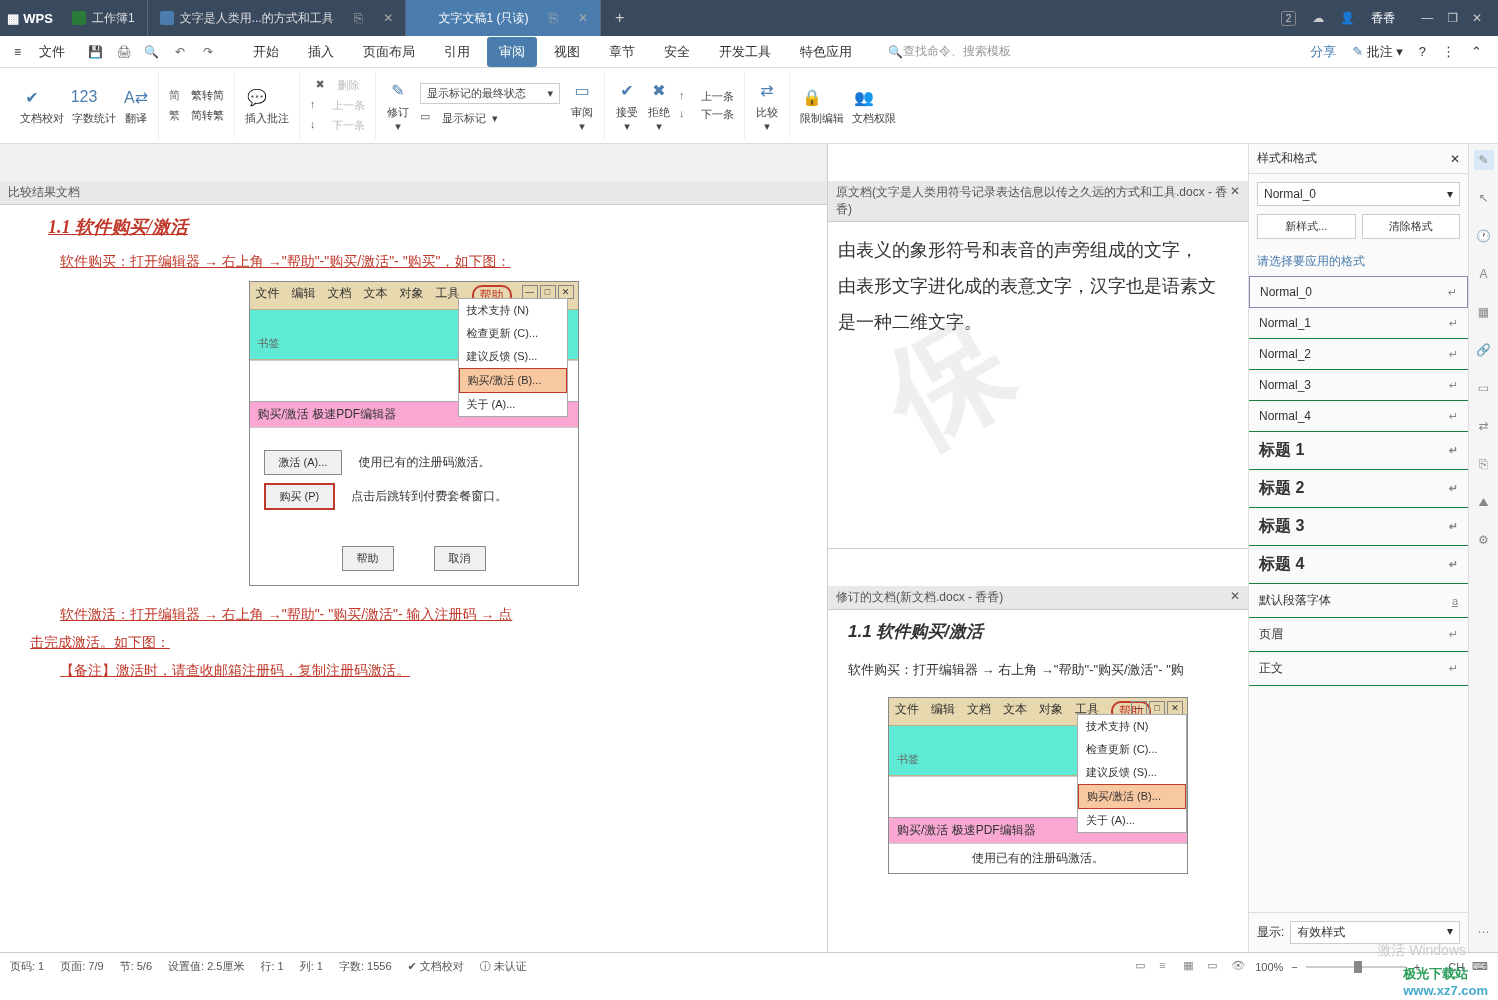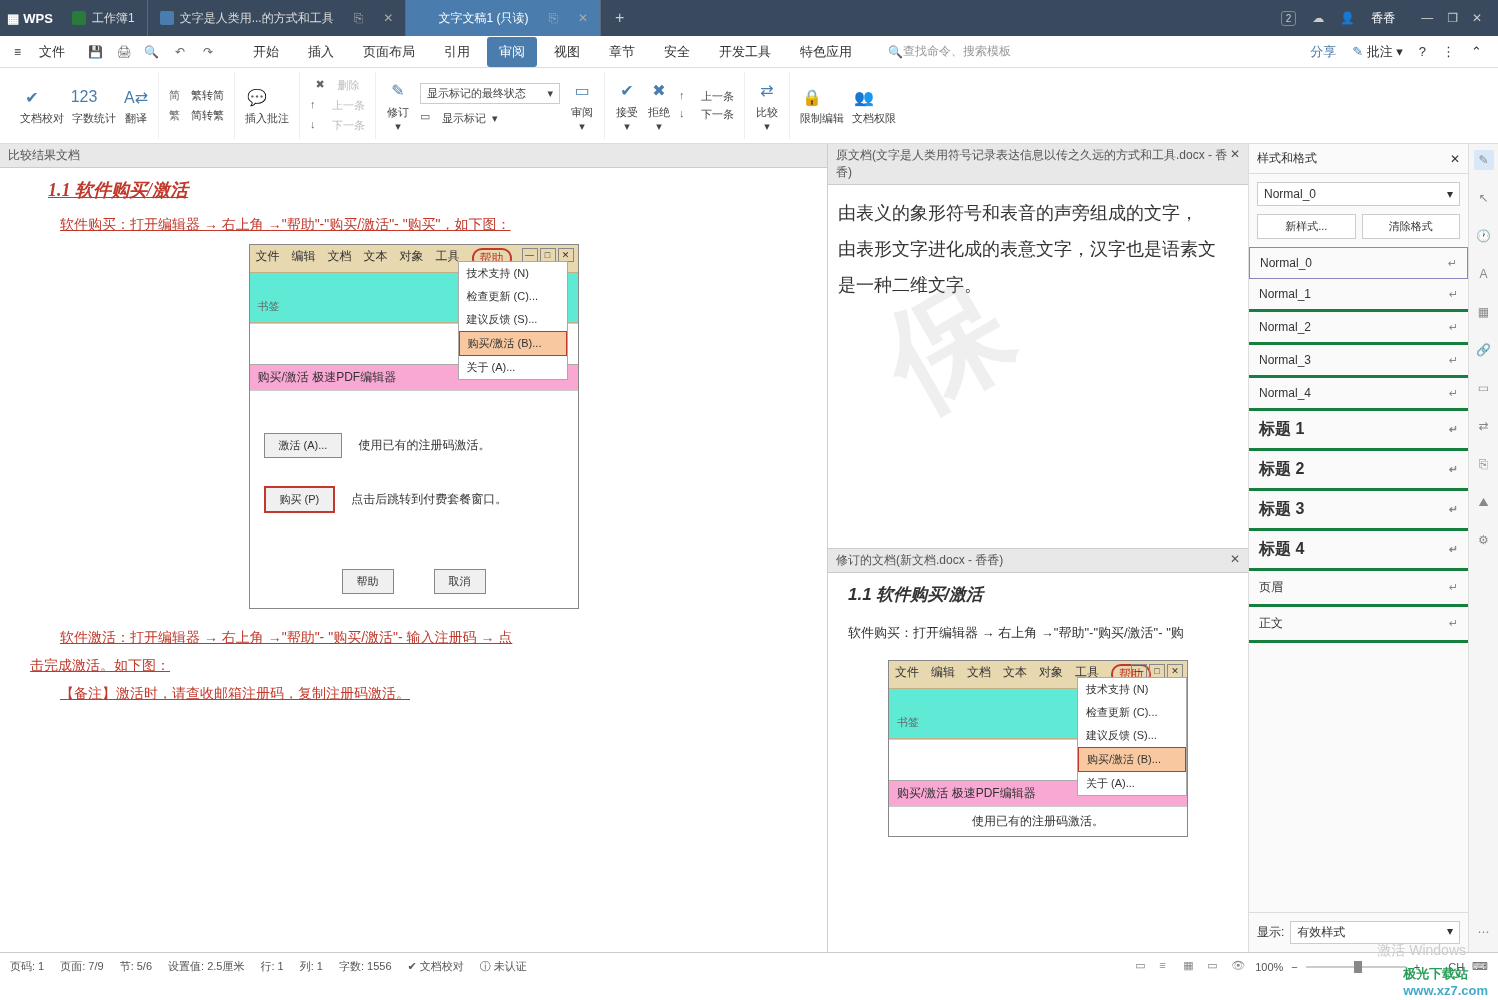--- a/index.html
+++ b/index.html
@@ -40,35 +40,35 @@
 .ribbon-group { display: flex; flex-direction: column; align-items: center; justify-content: center; padding: 0 10px; border-right: 1px solid #eee; font-size: 11px; color: #444; }
 .ribbon-group.nob { border-right: none; }
 .rg-icon { width: 24px; height: 24px; margin-bottom: 2px; display: flex; align-items: center; justify-content: center; color: #4a7dae; font-size: 16px; }
 .rg-row { display: flex; align-items: center; gap: 6px; font-size: 11px; margin: 2px 0; }
 .rg-row .ico { width: 16px; height: 16px; color: #666; }
 .ribbon-select { display: flex; align-items: center; border: 1px solid #ccc; padding: 2px 6px; font-size: 11px; width: 140px; justify-content: space-between; }
 
 
 .main-area { display: flex; height: 808px; }
 .doc-panel { flex: 1; display: flex; flex-direction: column; background: #f0f0f0; border-right: 1px solid #ccc; }
-.doc-header { background: #e8e8e8; padding: 3px 8px; font-size: 12px; color: #555; border-bottom: 1px solid #ccc; display: flex; justify-content: space-between; }
+.doc-header { background: #e8e8e8; padding: 3px 8px; font-size: 12px; color: #555; border-bottom: 1px solid #ccc; display: flex; justify-content: space-between; margin-top: 37px; }
 .doc-content { flex: 1; background: #fff; padding: 10px 30px; overflow: hidden; position: relative; }
 
 .right-split { width: 420px; display: flex; flex-direction: column; }
 .right-top { flex: 1; border-bottom: 1px solid #ccc; display: flex; flex-direction: column; }
 .right-bottom { flex: 1; display: flex; flex-direction: column; }
 
 .style-panel { width: 220px; background: #fafafa; border-left: 1px solid #ddd; display: flex; flex-direction: column; }
 .sp-header { display: flex; justify-content: space-between; align-items: center; padding: 6px 8px; border-bottom: 1px solid #ddd; font-size: 12px; }
 .sp-select { margin: 8px; border: 1px solid #ccc; padding: 4px 6px; font-size: 12px; display: flex; justify-content: space-between; background: #fff; }
 .sp-btns { display: flex; gap: 6px; padding: 0 8px 8px; }
 .sp-btn { flex: 1; border: 1px solid #ccc; padding: 4px; font-size: 11px; text-align: center; background: #fff; cursor: pointer; }
 .sp-hint { padding: 6px 8px; color: #4a7dae; font-size: 12px; }
 .sp-list { flex: 1; overflow: auto; }
-.sp-item { padding: 8px 10px; border-bottom: 3px solid #15803d; display: flex; justify-content: space-between; align-items: center; cursor: pointer; }
+.sp-item { padding: 8px 10px; border-bottom: 1px solid #15803d; display: flex; justify-content: space-between; align-items: center; cursor: pointer; }
 .sp-item.first { border: 1px solid #88b; }
 .sp-item .arr { color: #888; font-size: 11px; }
 .sp-item.h { font-weight: bold; font-size: 16px; font-family: serif; }
 .sp-display { padding: 8px; display: flex; align-items: center; gap: 6px; font-size: 12px; border-top: 1px solid #ddd; }
 .sp-dsel { border: 1px solid #ccc; padding: 2px 6px; flex: 1; display: flex; justify-content: space-between; background: #fff; }
 
 .side-rail { width: 30px; background: #f5f5f5; border-left: 1px solid #ddd; display: flex; flex-direction: column; align-items: center; padding-top: 6px; gap: 18px; }
 .rail-icon { width: 20px; height: 20px; color: #888; display: flex; align-items: center; justify-content: center; cursor: pointer; }
 
 
@@ -89,21 +89,21 @@
 .md-winbtns { position: absolute; right: 4px; display: flex; gap: 2px; }
 .md-winbtns span { width: 16px; height: 14px; border: 1px solid #888; display: flex; align-items: center; justify-content: center; font-size: 9px; }
 .md-tool { background: #5eead4; padding: 6px 8px; border-bottom: 1px solid #c0b088; }
 .md-dropdown { position: absolute; right: 10px; top: 16px; background: #fff; border: 1px solid #aaa; width: 110px; font-size: 11px; }
 .md-dropdown div { padding: 4px 8px; }
 .md-dropdown .hl-item { background: #f8c8a0; border: 1px solid #c0392b; }
 .md-body { background: #fff; min-height: 40px; padding: 20px; color: #aaa; font-size: 11px; border-top: 1px solid #ccc; }
 .md-body2 { border-top: 1px solid #aaa; padding: 0; }
 .md-title { background: #f9a8d4; padding: 4px 8px; font-size: 12px; border-bottom: 1px solid #ccc; }
 .md-inner { padding: 14px; font-size: 12px; }
-.md-row { display: flex; align-items: center; gap: 16px; margin: 28px 0; }
+.md-row { display: flex; align-items: center; gap: 16px; margin: 8px 0; }
 .md-btn { border: 1px solid #888; padding: 4px 14px; background: #f0f0f0; font-size: 11px; }
 .md-btn.hl { border: 2px solid #c0392b; }
 .md-footer { display: flex; justify-content: center; gap: 40px; padding: 14px; }
 
 .right-doc-text { font-family: serif; font-size: 18px; line-height: 2; color: #333; padding: 10px; position: relative; }
 .right-doc-text .crop { opacity: 1; }
 .wm { position: absolute; font-size: 120px; color: rgba(150,150,150,0.15); font-weight: bold; transform: rotate(-30deg); top: 40px; left: 60px; pointer-events: none; }
 
 .right-lower-content { padding: 10px 20px; font-family: serif; }
 .right-lower-content h4 { font-style: italic; font-weight: bold; font-size: 17px; margin-bottom: 18px; }
@@ -409,20 +409,21 @@
       <span>✕</span>
     </div>
     <div class="sp-select">
         <span>Normal_0</span>
         <span>▾</span>
       </div>
     <div class="sp-btns">
       <div class="sp-btn">新样式...</div>
       <div class="sp-btn">清除格式</div>
     </div>
+    <div class="sp-hint">请选择要应用的格式</div>
     <div class="sp-list">
       <div class="sp-item first">
           <span>Normal_0</span>
           <span class="arr">↵</span>
         </div>
       <div class="sp-item">
           <span>Normal_1</span>
           <span class="arr">↵</span>
         </div>
       <div class="sp-item">
@@ -445,20 +446,24 @@
           <span>标题 2</span>
           <span class="arr">↵</span>
         </div>
       <div class="sp-item h">
           <span>标题 3</span>
           <span class="arr">↵</span>
         </div>
       <div class="sp-item h">
           <span>标题 4</span>
           <span class="arr">↵</span>
+        </div>
+      <div class="sp-item">
+          <span>默认段落字体</span>
+          <span class="arr" style="text-decoration:underline;">a</span>
         </div>
       <div class="sp-item">
           <span>页眉</span>
           <span class="arr">↵</span>
         </div>
       <div class="sp-item">
           <span>正文</span>
           <span class="arr">↵</span>
         </div>
     </div>

